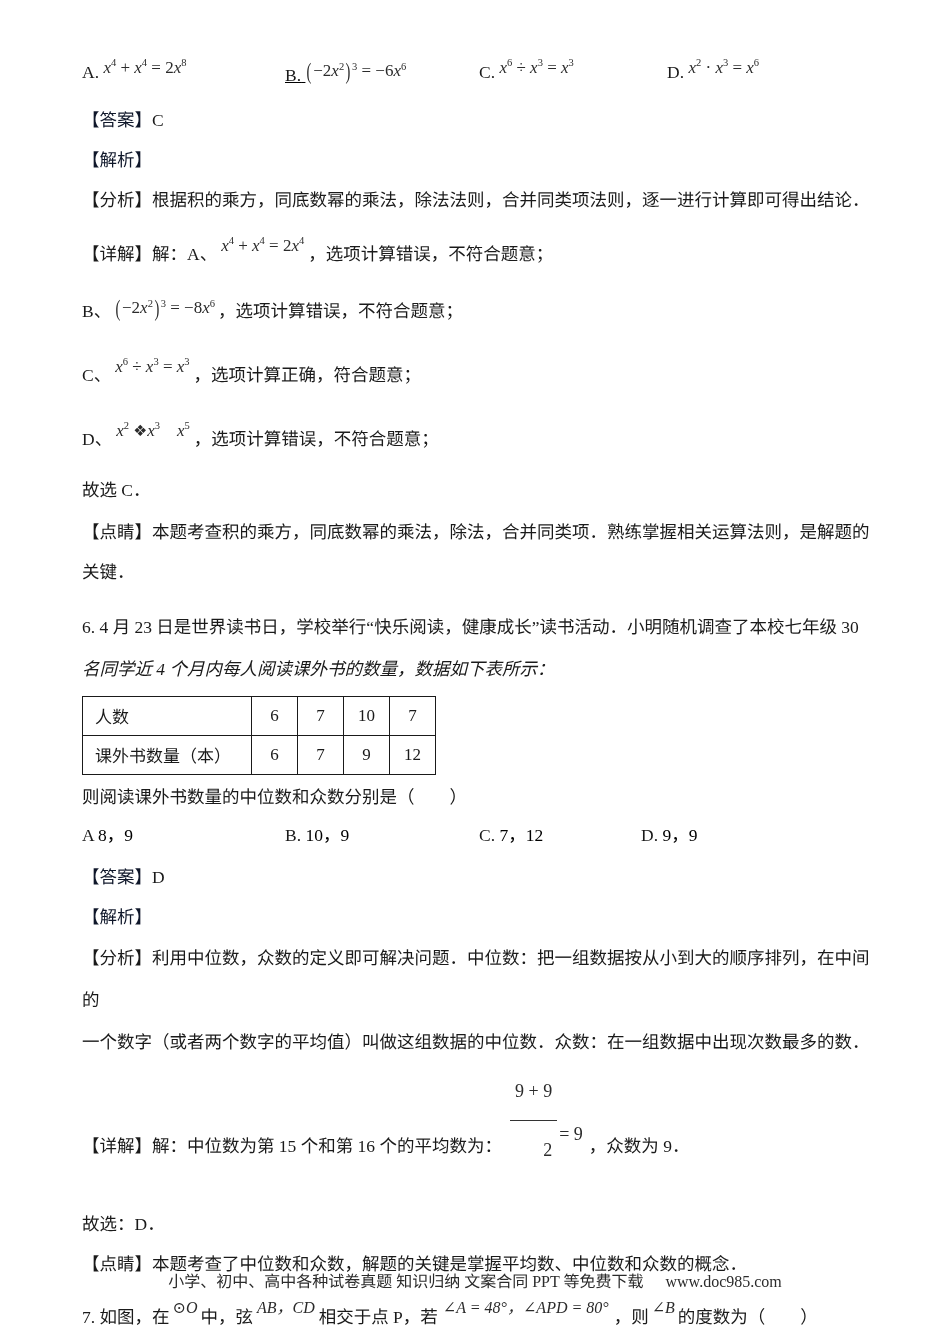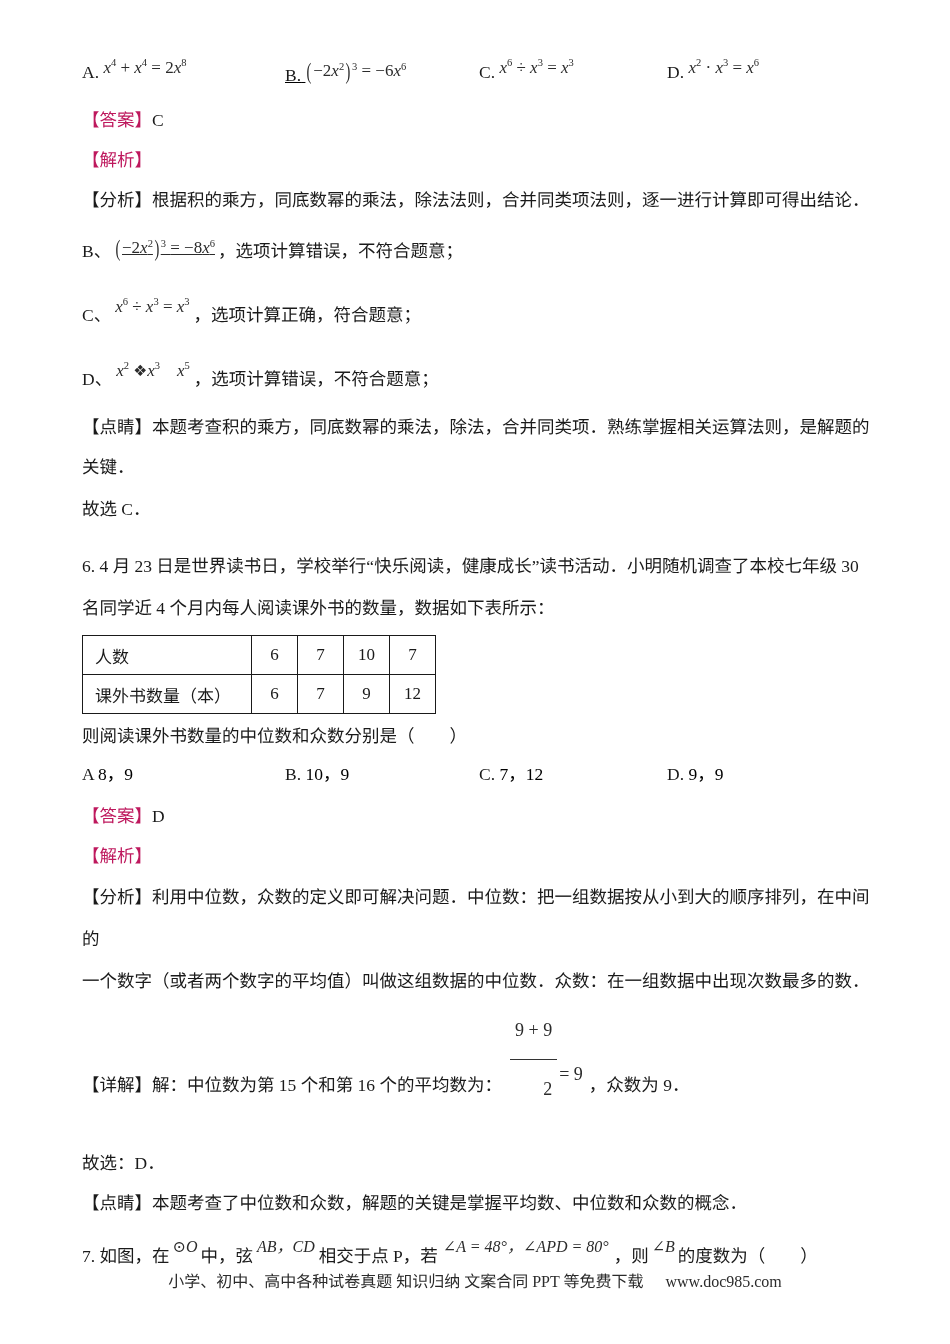--- a/index.html
+++ b/index.html
@@ -26,21 +26,21 @@
     left: 82px;
     top: 58px;
     width: 790px;
   }
   .para {
     font-size: 17.5px;
     line-height: 40px;
     color: #1a1a1a;
   }
   .blue {
-    color: #be185d;
+    color: #0f172a;
   }
 
   
   .math {
     font-family: "Liberation Serif", "DejaVu Serif", serif;
     font-style: italic;
     color: #2b2b2b;
     white-space: nowrap;
   }
   .math .op { font-style: normal; }
@@ -190,47 +190,50 @@
     </div>
 
     <div class="para" style="line-height:40px;">
       <span class="blue">【解析】</span>
     </div>
 
     <div class="para" style="line-height:40px;">
       <span>【分析】</span><span>根据积的乘方，同底数幂的乘法，除法法则，合并同类项法则，逐一进行计算即可得出结论．</span>
     </div>
 
+    <div class="para" style="line-height:52px;">
+      <span>【详解】</span><span>解：A、</span><span class="math mblock" style="vertical-align:0.55em;margin:0 4px;" title="x^4 + x^4 = 2x^4">x<span class="sup sup-n">4</span> <span class="op">+</span> x<span class="sup sup-n">4</span> <span class="op">=</span> <span class="num">2</span>x<span class="sup sup-n">4</span></span><span>，选项计算错误，不符合题意；</span>
+    </div>
 
     <div class="para" style="line-height:56px;">
-      <span>B、</span><span class="math mblock" style="vertical-align:0.20em;margin:0 3px;text-decoration:underline;" title="(-2x^2)^3 = -8x^6"><span class="paren">(</span><span class="op">−2</span>x<span class="sup sup-n">2</span><span class="paren">)</span><span class="sup sup-n">3</span> <span class="op">= −8</span>x<span class="sup sup-n">6</span></span><span>，选项计算错误，不符合题意；</span>
+      <span>B、</span><span class="math mblock" style="vertical-align:0.20em;margin:0 3px;" title="(-2x^2)^3 = -8x^6"><span class="paren">(</span><span class="op">−2</span>x<span class="sup sup-n">2</span><span class="paren">)</span><span class="sup sup-n">3</span> <span class="op">= −8</span>x<span class="sup sup-n">6</span></span><span>，选项计算错误，不符合题意；</span>
     </div>
 
     <div class="para" style="line-height:56px;">
       <span>C、</span><span class="math mblock" style="vertical-align:0.55em;margin:0 4px;" title="x^6 ÷ x^3 = x^3">x<span class="sup sup-n">6</span> <span class="op">÷</span> x<span class="sup sup-n">3</span> <span class="op">=</span> x<span class="sup sup-n">3</span></span><span>，选项计算正确，符合题意；</span>
     </div>
 
     <div class="para" style="line-height:56px;">
       <span>D、</span><span class="math mblock" style="vertical-align:0.55em;margin:0 4px;" title="x^2 ◆ x^3   x^5">x<span class="sup sup-n">2</span> <span class="replacement-glyph">❖</span>x<span class="sup sup-n">3</span>&nbsp;&nbsp;&nbsp;&nbsp;x<span class="sup sup-n">5</span></span><span>，选项计算错误，不符合题意；</span>
     </div>
 
-    <div class="para" style="line-height:40px;">
-      <span>【点睛】</span><span>本题考查积的乘方，同底数幂的乘法，除法，合并同类项．熟练掌握相关运算法则，是解题的关键．</span>
-    </div>
-
     <div class="para" style="line-height:44px;">
       <span>故选 C．</span>
     </div>
 
+    <div class="para" style="line-height:40px;">
+      <span>【点睛】</span><span>本题考查积的乘方，同底数幂的乘法，除法，合并同类项．熟练掌握相关运算法则，是解题的关键．</span>
+    </div>
+
     <div class="spacer-sm"></div>
 
     <div class="para" style="line-height:42px;">
       <span>6. 4 月 23 日是世界读书日，学校举行“快乐阅读，健康成长”读书活动．小明随机调查了本校七年级 30</span>
     </div>
-    <div class="para" style="line-height:42px;">
+    <div class="para" style="line-height:42px;font-style:italic;">
       <span>名同学近 4 个月内每人阅读课外书的数量，数据如下表所示：</span>
     </div>
 
     <div class="tbl-wrap">
       <table class="data">
         <tbody>
           <tr>
             <td class="hdr">人数</td>
             <td class="val">6</td>
             <td class="val">7</td>
@@ -258,21 +261,21 @@
         <span>8，9</span>
       </div>
       <div class="choice" style="left:203px;top:4px;">
         <span class="lbl">B.</span>
         <span>10，9</span>
       </div>
       <div class="choice" style="left:397px;top:4px;">
         <span class="lbl">C.</span>
         <span>7，12</span>
       </div>
-      <div class="choice" style="left:585px;top:4px;">
+      <div class="choice" style="left:559px;top:4px;">
         <span class="lbl">D.</span>
         <span>9，9</span>
       </div>
     </div>
 
     <div class="para" style="line-height:40px;">
       <span class="blue">【答案】</span><span>D</span>
     </div>
 
     <div class="para" style="line-height:40px;">

